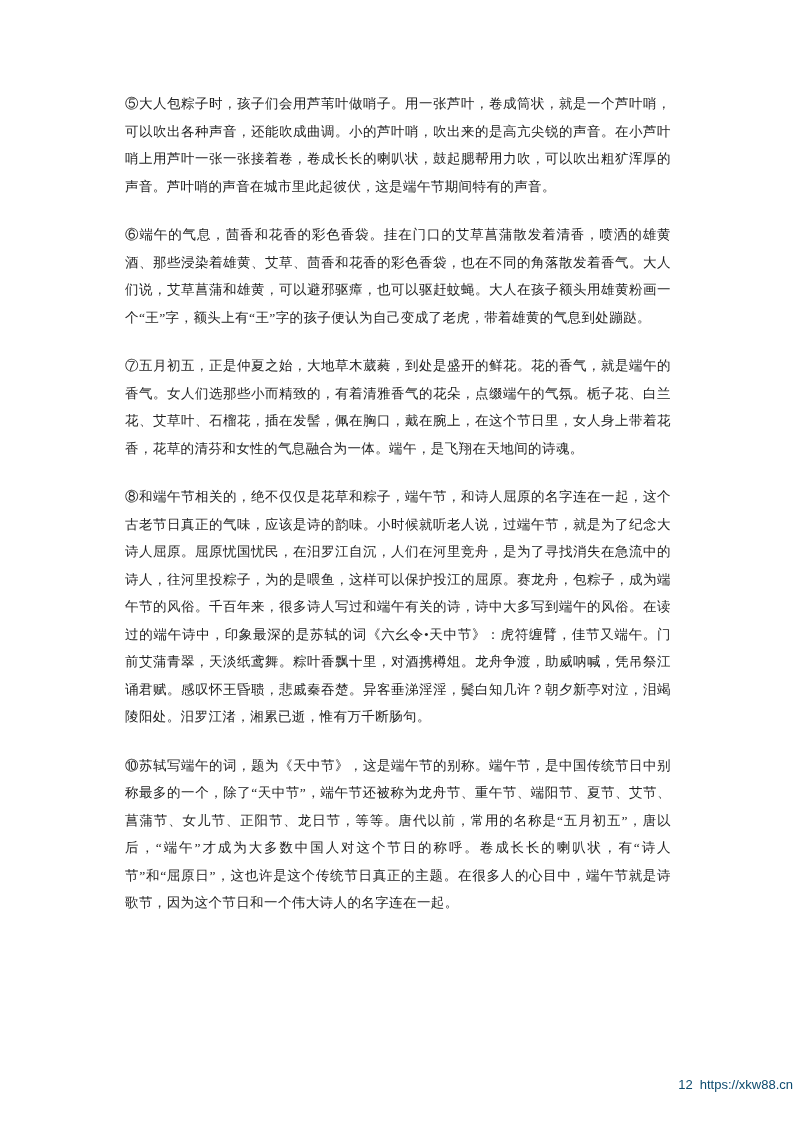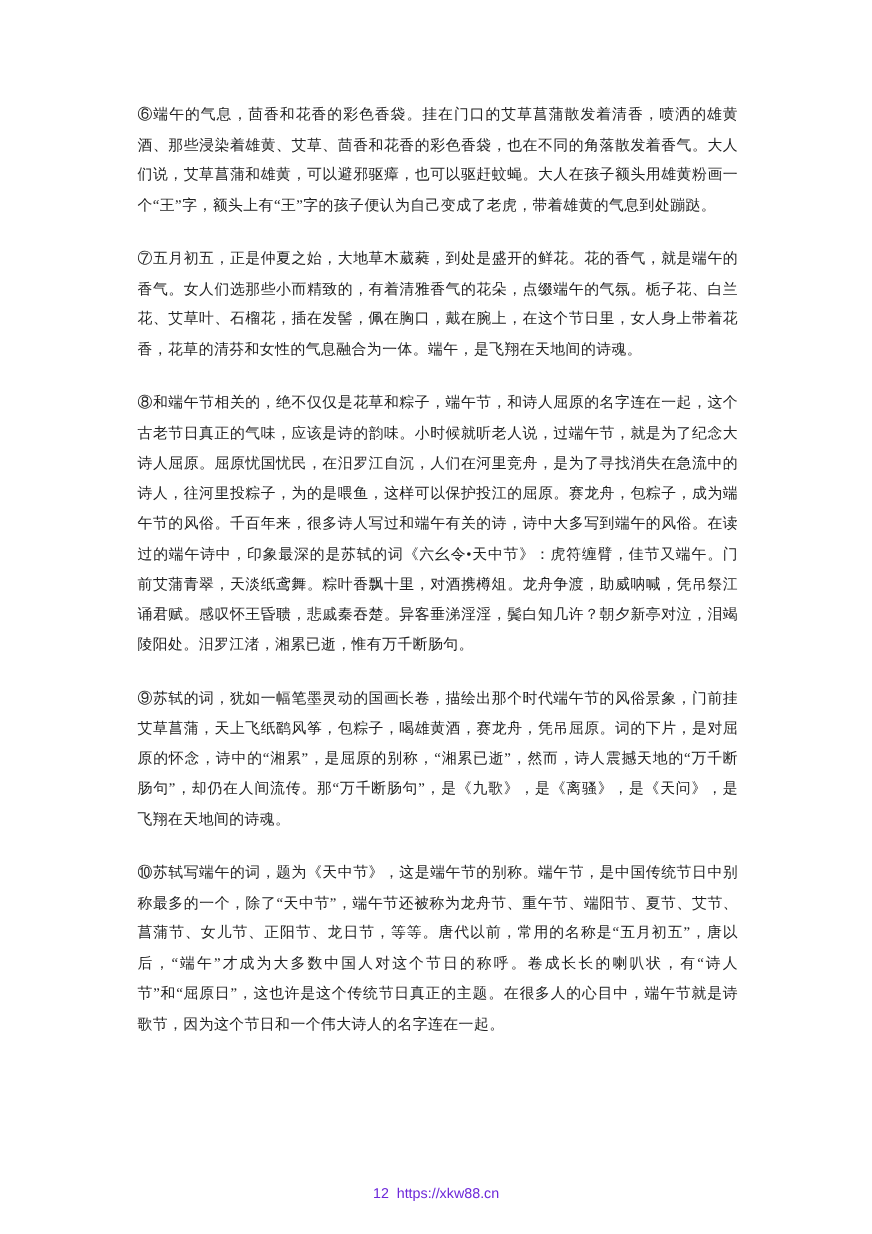--- a/index.html
+++ b/index.html
@@ -33,39 +33,39 @@
     text-align: justify;
     text-align-last: left;
     margin: 0 0 21px 0;
     word-break: break-all;
   }
   .footer {
     position: absolute;
     left: 0;
     right: 0;
     bottom: 30px;
-    text-align: center;
+    text-align: right;
     font-family: "Liberation Sans", "DejaVu Sans", sans-serif;
     font-size: 13px;
-    color: #6d28d9;
+    color: #0c4a6e;
   }
   .footer .pg {
     margin-right: 7px;
   }
 </style>
 </head>
 <body>
 
 <div class="page">
 
   <div class="content">
+    <p class="para">⑤大人包粽子时，孩子们会用芦苇叶做哨子。用一张芦叶，卷成筒状，就是一个芦叶哨，可以吹出各种声音，还能吹成曲调。小的芦叶哨，吹出来的是高亢尖锐的声音。在小芦叶哨上用芦叶一张一张接着卷，卷成长长的喇叭状，鼓起腮帮用力吹，可以吹出粗犷浑厚的声音。芦叶哨的声音在城市里此起彼伏，这是端午节期间特有的声音。</p>
     <p class="para">⑥端午的气息，茴香和花香的彩色香袋。挂在门口的艾草菖蒲散发着清香，喷洒的雄黄酒、那些浸染着雄黄、艾草、茴香和花香的彩色香袋，也在不同的角落散发着香气。大人们说，艾草菖蒲和雄黄，可以避邪驱瘴，也可以驱赶蚊蝇。大人在孩子额头用雄黄粉画一个“王”字，额头上有“王”字的孩子便认为自己变成了老虎，带着雄黄的气息到处蹦跶。</p>
     <p class="para">⑦五月初五，正是仲夏之始，大地草木葳蕤，到处是盛开的鲜花。花的香气，就是端午的香气。女人们选那些小而精致的，有着清雅香气的花朵，点缀端午的气氛。栀子花、白兰花、艾草叶、石榴花，插在发髻，佩在胸口，戴在腕上，在这个节日里，女人身上带着花香，花草的清芬和女性的气息融合为一体。端午，是飞翔在天地间的诗魂。</p>
     <p class="para">⑧和端午节相关的，绝不仅仅是花草和粽子，端午节，和诗人屈原的名字连在一起，这个古老节日真正的气味，应该是诗的韵味。小时候就听老人说，过端午节，就是为了纪念大诗人屈原。屈原忧国忧民，在汨罗江自沉，人们在河里竞舟，是为了寻找消失在急流中的诗人，往河里投粽子，为的是喂鱼，这样可以保护投江的屈原。赛龙舟，包粽子，成为端午节的风俗。千百年来，很多诗人写过和端午有关的诗，诗中大多写到端午的风俗。在读过的端午诗中，印象最深的是苏轼的词《六幺令•天中节》：虎符缠臂，佳节又端午。门前艾蒲青翠，天淡纸鸢舞。粽叶香飘十里，对酒携樽俎。龙舟争渡，助威呐喊，凭吊祭江诵君赋。感叹怀王昏聩，悲戚秦吞楚。异客垂涕淫淫，鬓白知几许？朝夕新亭对泣，泪竭陵阳处。汨罗江渚，湘累已逝，惟有万千断肠句。</p>
-    <p class="para">⑨苏轼的词，犹如一幅笔墨灵动的国画长卷，描绘出那个时代端午节的风俗景象，门前挂艾草菖蒲，天上飞纸鹞风筝，包粽子，喝雄黄酒，赛龙舟，凭吊屈原。词的下片，是对屈原的怀念，诗中的“湘累”，是屈原的别称，“湘累已逝”，然而，诗人震撼天地的“万千断肠句”，却仍在人间流传。那“万千断肠句”，是《九歌》，是《离骚》，是《天问》，是飞翔在天地间的诗魂。</p>
     <p class="para">⑩苏轼写端午的词，题为《天中节》，这是端午节的别称。端午节，是中国传统节日中别称最多的一个，除了“天中节”，端午节还被称为龙舟节、重午节、端阳节、夏节、艾节、菖蒲节、女儿节、正阳节、龙日节，等等。唐代以前，常用的名称是“五月初五”，唐以后，“端午”才成为大多数中国人对这个节日的称呼。卷成长长的喇叭状，有“诗人节”和“屈原日”，这也许是这个传统节日真正的主题。在很多人的心目中，端午节就是诗歌节，因为这个节日和一个伟大诗人的名字连在一起。</p>
   </div>
 
   <div class="footer">
     <span class="pg">12</span><span class="url">https://xkw88.cn</span>
   </div>
 
 </div>
 
 </body></html>

